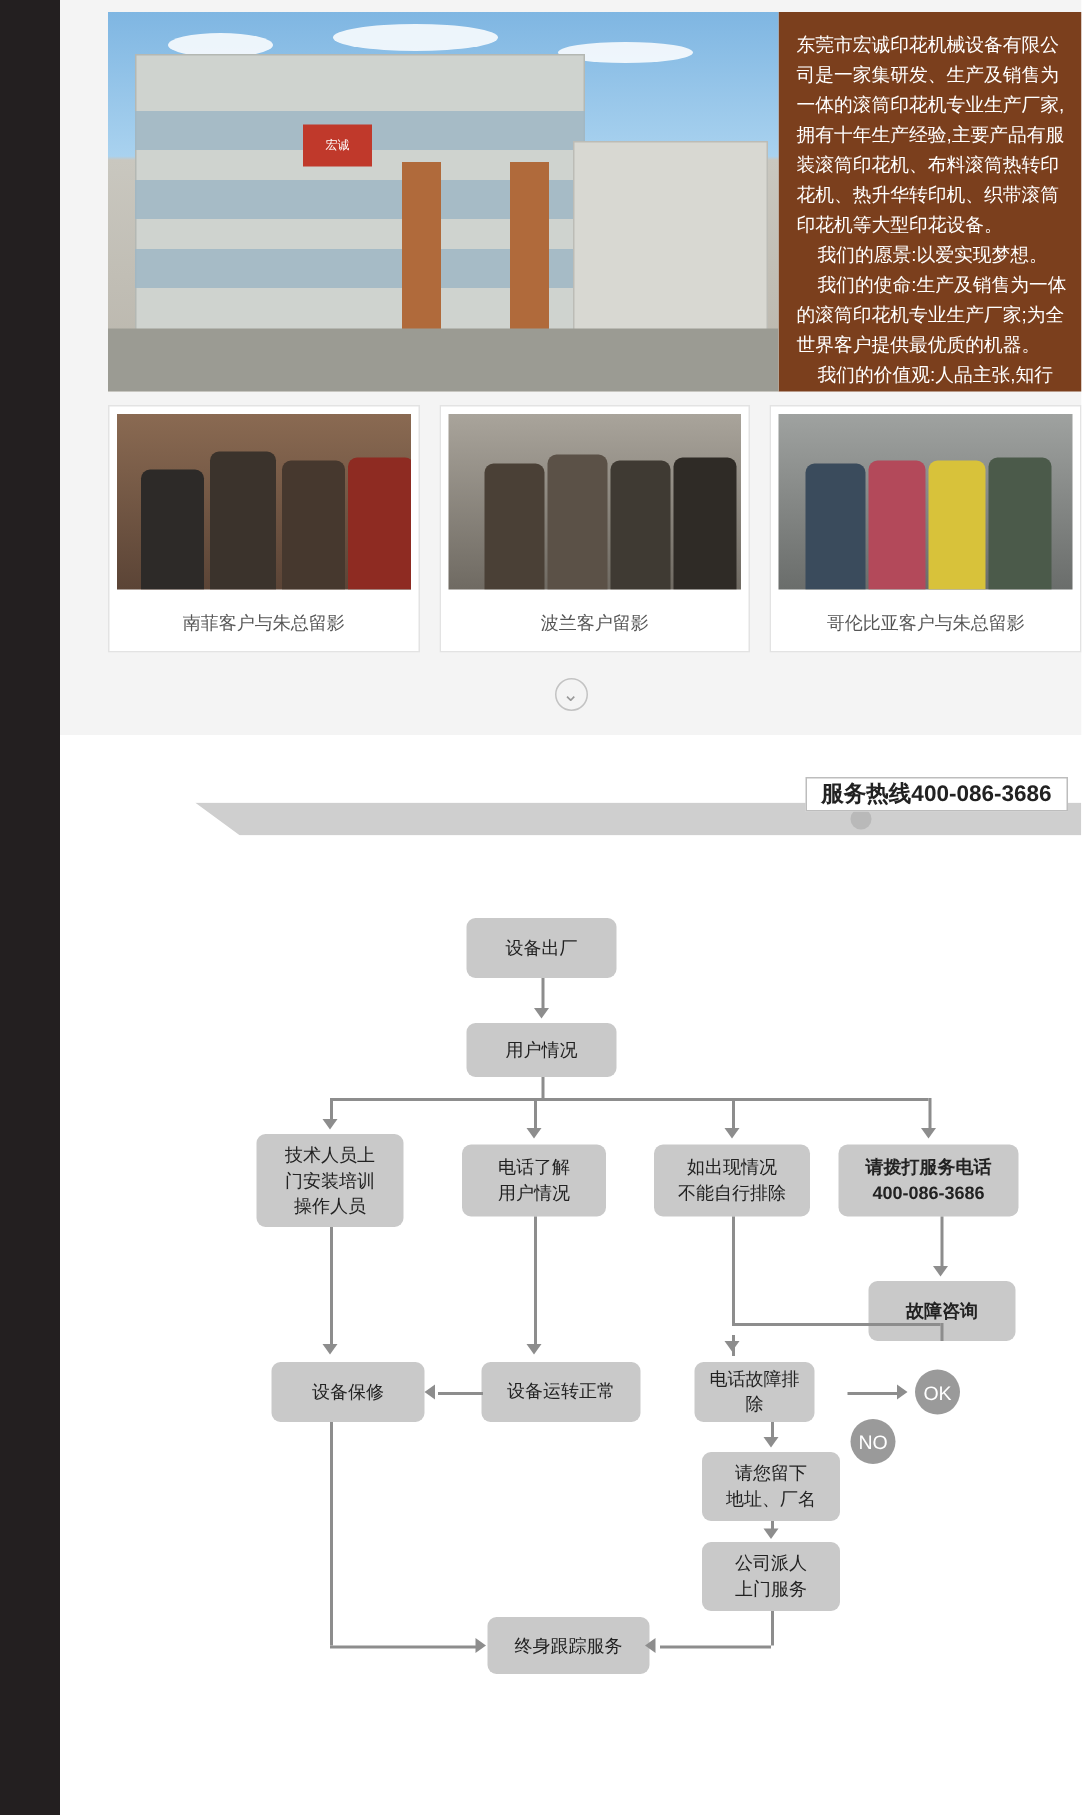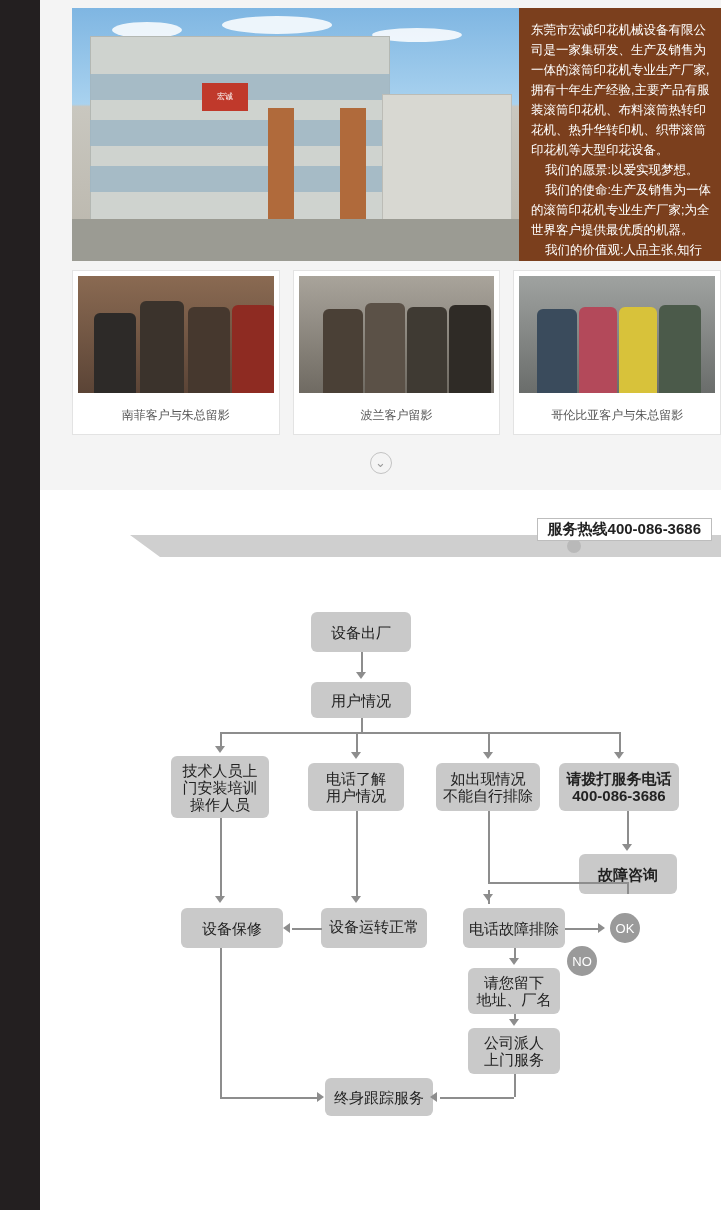--- a/index.html
+++ b/index.html
@@ -117,21 +117,21 @@
     border-radius:50%; background:#b9b9b9;
   }
 
   
   .flow{
     position:absolute; left:40px; top:560px; width:681px; height:600px;
     background:#fff;
   }
   .node{
     position:absolute; background:#c9c9c9; border-radius:6px;
-    color:#222; font-size:15px; line-height:17px;
+    color:#222; font-size:12px; line-height:17px;
     display:flex; align-items:center; justify-content:center;
     text-align:center; padding:4px 6px; white-space:pre-line;
   }
   .node.strong{ font-weight:bold; }
   .pill{
     position:absolute; border-radius:50%; background:#9a9a9a; color:#fff;
     display:flex; align-items:center; justify-content:center;
     font-size:13px; font-weight:normal;
   }
   .ln{ position:absolute; background:#8d8d8d; }
@@ -223,21 +223,21 @@
 用户情况</div>
   <div class="node" style="left:396px; top:203px; width:104px; height:48px;">如出现情况
 不能自行排除</div>
   <div class="node strong" style="left:519px; top:203px; width:120px; height:48px;">请拨打服务电话
 400-086-3686</div>
 
   <div class="node strong" style="left:539px; top:294px; width:98px;  height:40px;">故障咨询</div>
 
   <div class="node" style="left:141px; top:348px; width:102px; height:40px;">设备保修</div>
   <div class="node" style="left:281px; top:348px; width:106px; height:40px;font-family:Liberation Mono, monospace;">设备运转正常</div>
-  <div class="node" style="left:423px; top:348px; width:102px; height:40px;">电话故障排除</div>
+  <div class="node" style="left:423px; top:348px; width:80px; height:40px;">电话故障排除</div>
 
   <div class="node" style="left:428px; top:408px; width:92px;  height:46px;">请您留下
 地址、厂名</div>
   <div class="node" style="left:428px; top:468px; width:92px;  height:46px;">公司派人
 上门服务</div>
 
   <div class="node" style="left:285px; top:518px; width:108px; height:38px;">终身跟踪服务</div>
 
   <div class="pill" style="left:570px; top:353px; width:30px; height:30px;">OK</div>
   <div class="pill" style="left:527px; top:386px; width:30px; height:30px;">NO</div>

